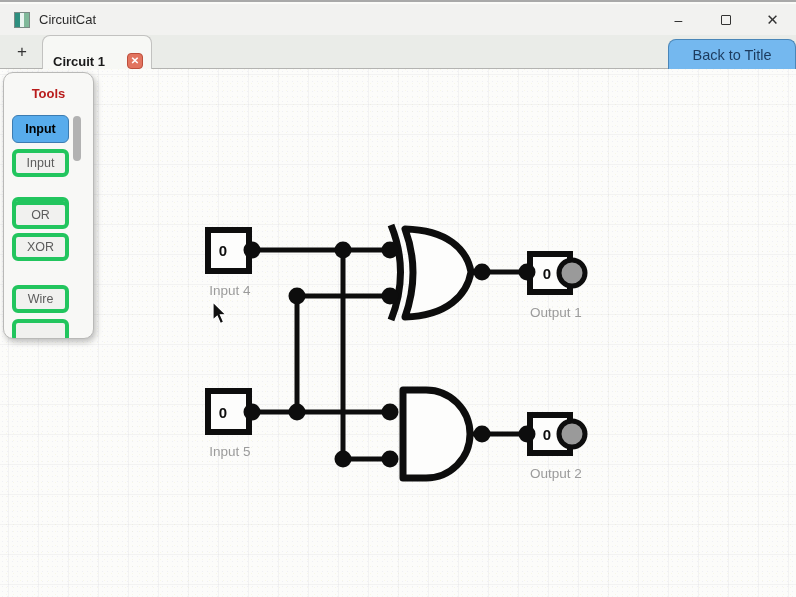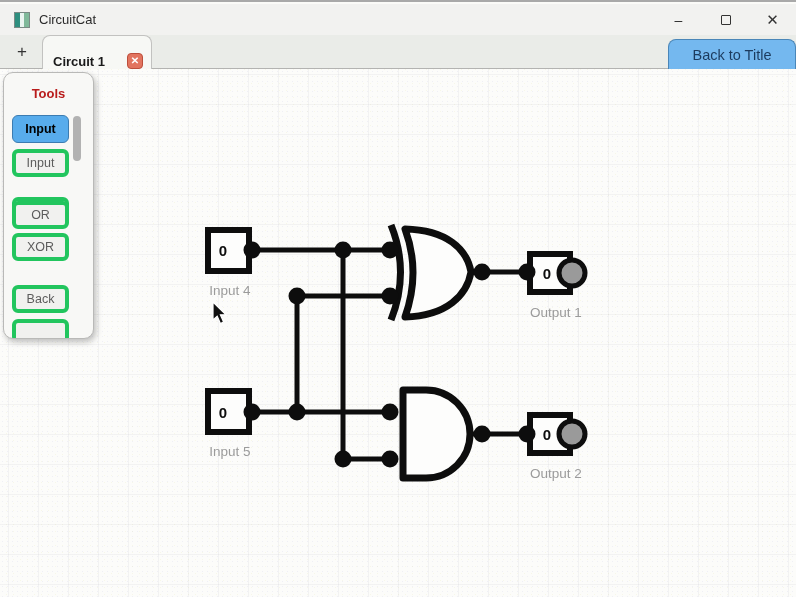--- a/index.html
+++ b/index.html
@@ -179,18 +179,18 @@
     <path d="M213,300 L213,318 L217.2,314.2 L220.4,321.5 L223.6,320 L220.4,312.8 L226,312.8 Z" fill="#111" stroke="#fff" stroke-width="1.2"></path>
   </svg>
 
   <div class="tools-panel">
     <div class="tools-title">Tools</div>
     <button class="tool-btn active" style="top:42px">Input</button>
     <button class="tool-btn" style="top:76px">Input</button>
     <button class="tool-btn" style="top:124px">AND</button>
     <button class="tool-btn" style="top:128px">OR</button>
     <button class="tool-btn" style="top:160px">XOR</button>
-    <button class="tool-btn" style="top:212px">Back</button>
+    <button class="tool-btn" style="top:212px">Wire</button>
     <button class="tool-btn" style="top:246px"></button>
     <div class="tool-scrollbar"></div>
   </div>
 
 </div>
 
 </body></html>

